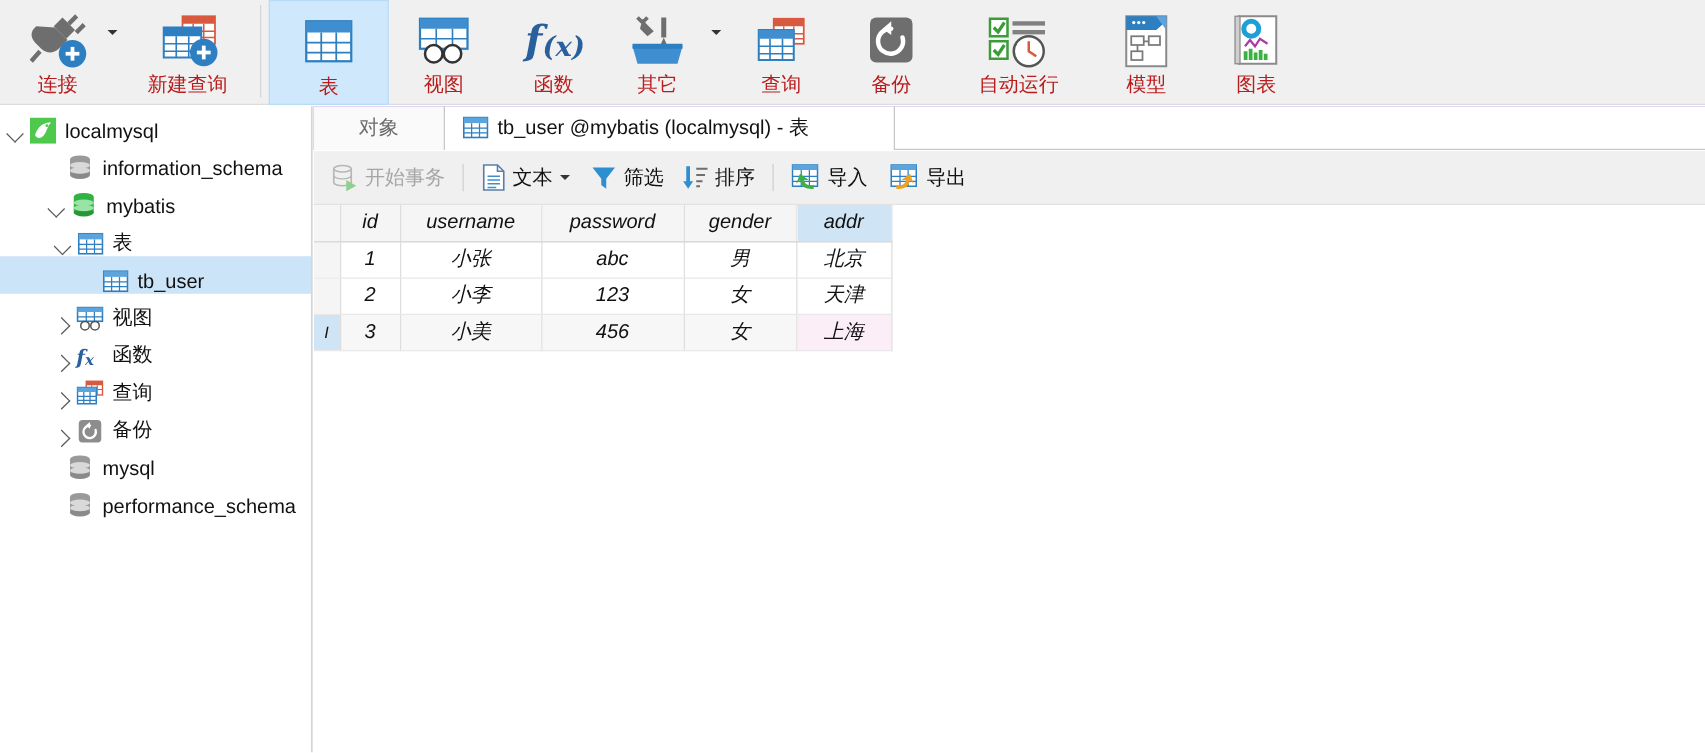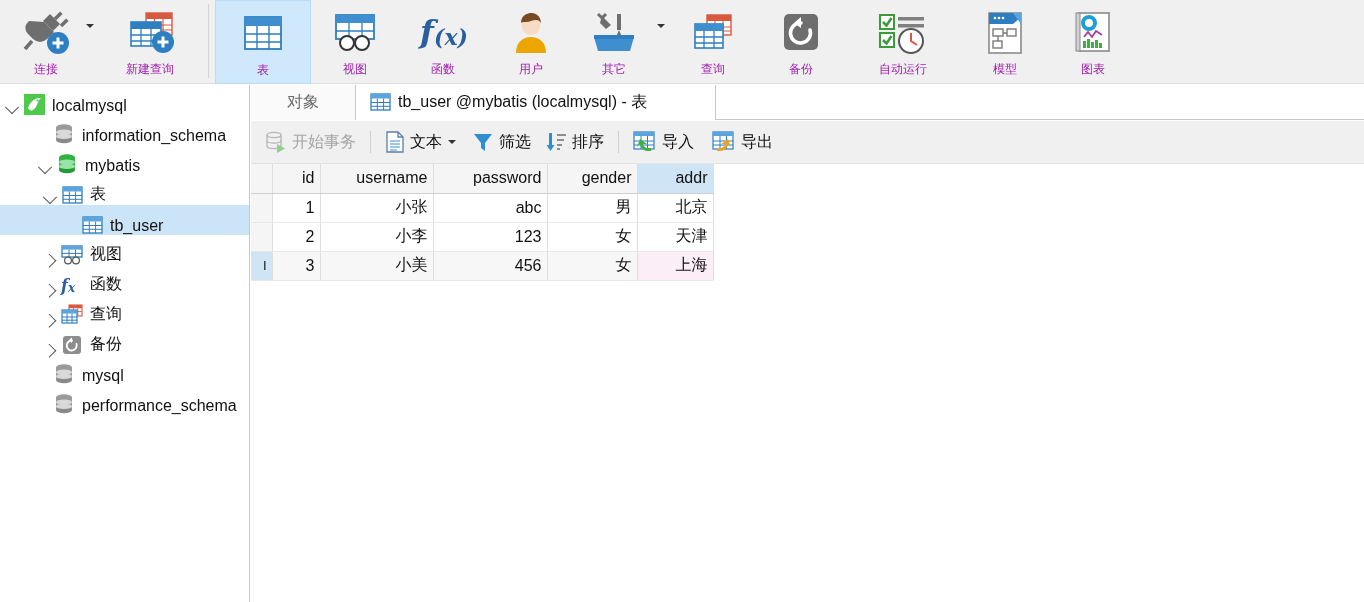--- a/index.html
+++ b/index.html
@@ -40,22 +40,22 @@
     background: #cfe8fb;
     border: 1px solid #b8dcf5;
   }
   .rb-icon {
     height: 52px;
     display: flex;
     align-items: center;
     justify-content: center;
   }
   .rb-label {
-    font-size: 12px;
-    color: #a21caf;
+    font-size: 16px;
+    color: #b91c1c;
     line-height: 18px;
     margin-top: 1px;
     white-space: nowrap;
   }
   .rb-caret {
     position: relative;
     width: 16px;
     height: 84px;
     display: flex;
     align-items: center;
@@ -213,24 +213,25 @@
     table-layout: fixed;
     font-size: 16px;
   }
   table.grid th, table.grid td {
     border-right: 1px solid #dedede;
     border-bottom: 1px solid #e8e8e8;
     height: 29px;
     padding: 0 5px;
     box-sizing: border-box;
     font-weight: normal;
-    text-align: right;
+    text-align: center;
     white-space: nowrap;
     overflow: hidden;
     color: #111;
+    font-style: italic;
   }
   table.grid thead th {
     background: #f5f5f5;
     border-bottom: 1px solid #cfcfcf;
     font-weight: normal;
   }
   th.colsel { background: #cfe4f5 !important; }
   td.rowhdr, th.rowhdr {
     width: 21px;
     background: #f5f5f5;
@@ -326,30 +327,20 @@
     <div class="rb-btn" style="width:88px;">
       <div class="rb-icon">
         <svg width="54" height="44" viewBox="0 0 54 44">
           <text x="4" y="32" font-family="DejaVu Serif, serif" font-style="italic" font-size="32" font-weight="bold" fill="#2a5f9e">f</text>
           <text x="18" y="34" font-family="DejaVu Serif, serif" font-style="italic" font-size="22" font-weight="bold" fill="#2a5f9e">(x)</text>
         </svg>
       </div>
       <div class="rb-label">函数</div>
     </div>
 
-    <div class="rb-btn" style="width:88px;">
-      <div class="rb-icon">
-        <svg width="46" height="44" viewBox="0 0 46 44">
-          <path d="M23 4 C31 4 33 10 32 16 C31.5 21 28 24 23 24 C18 24 14.5 21 14 16 C13 10 15 4 23 4 Z" fill="#f6dcc4"></path>
-          <path d="M13 12 C13 4 20 2 23 2 C27 2 33 4 33 13 C33 11 31 9 28 9 C24 9 22 11 18 11 C15 11 13 11 13 12 Z" fill="#7a4a22"></path>
-          <path d="M8 42 C8 31 15 26 23 26 C31 26 38 31 38 42 Z" fill="#eda600"></path>
-        </svg>
-      </div>
-      <div class="rb-label">用户</div>
-    </div>
 
     <div class="rb-btn" style="width:78px;">
       <div class="rb-icon">
         <svg width="52" height="44" viewBox="0 0 52 44">
           <path d="M14 4 L12 12 L18 18 L23 14 L17 8 Z" fill="#6e6e6e"></path>
           <path d="M10 3 L14 7 M18 3 L14 7" stroke="#6e6e6e" stroke-width="3" fill="none"></path>
           <rect x="29" y="3" width="4" height="16" fill="#6e6e6e"></rect>
           <path d="M31 19 L28 26 L34 26 Z" fill="#6e6e6e"></path>
           <path d="M6 26 L46 26 L42 40 L10 40 Z" fill="#3f8fd0"></path>
           <rect x="6" y="24" width="40" height="4" fill="#2d7fc1"></rect>

